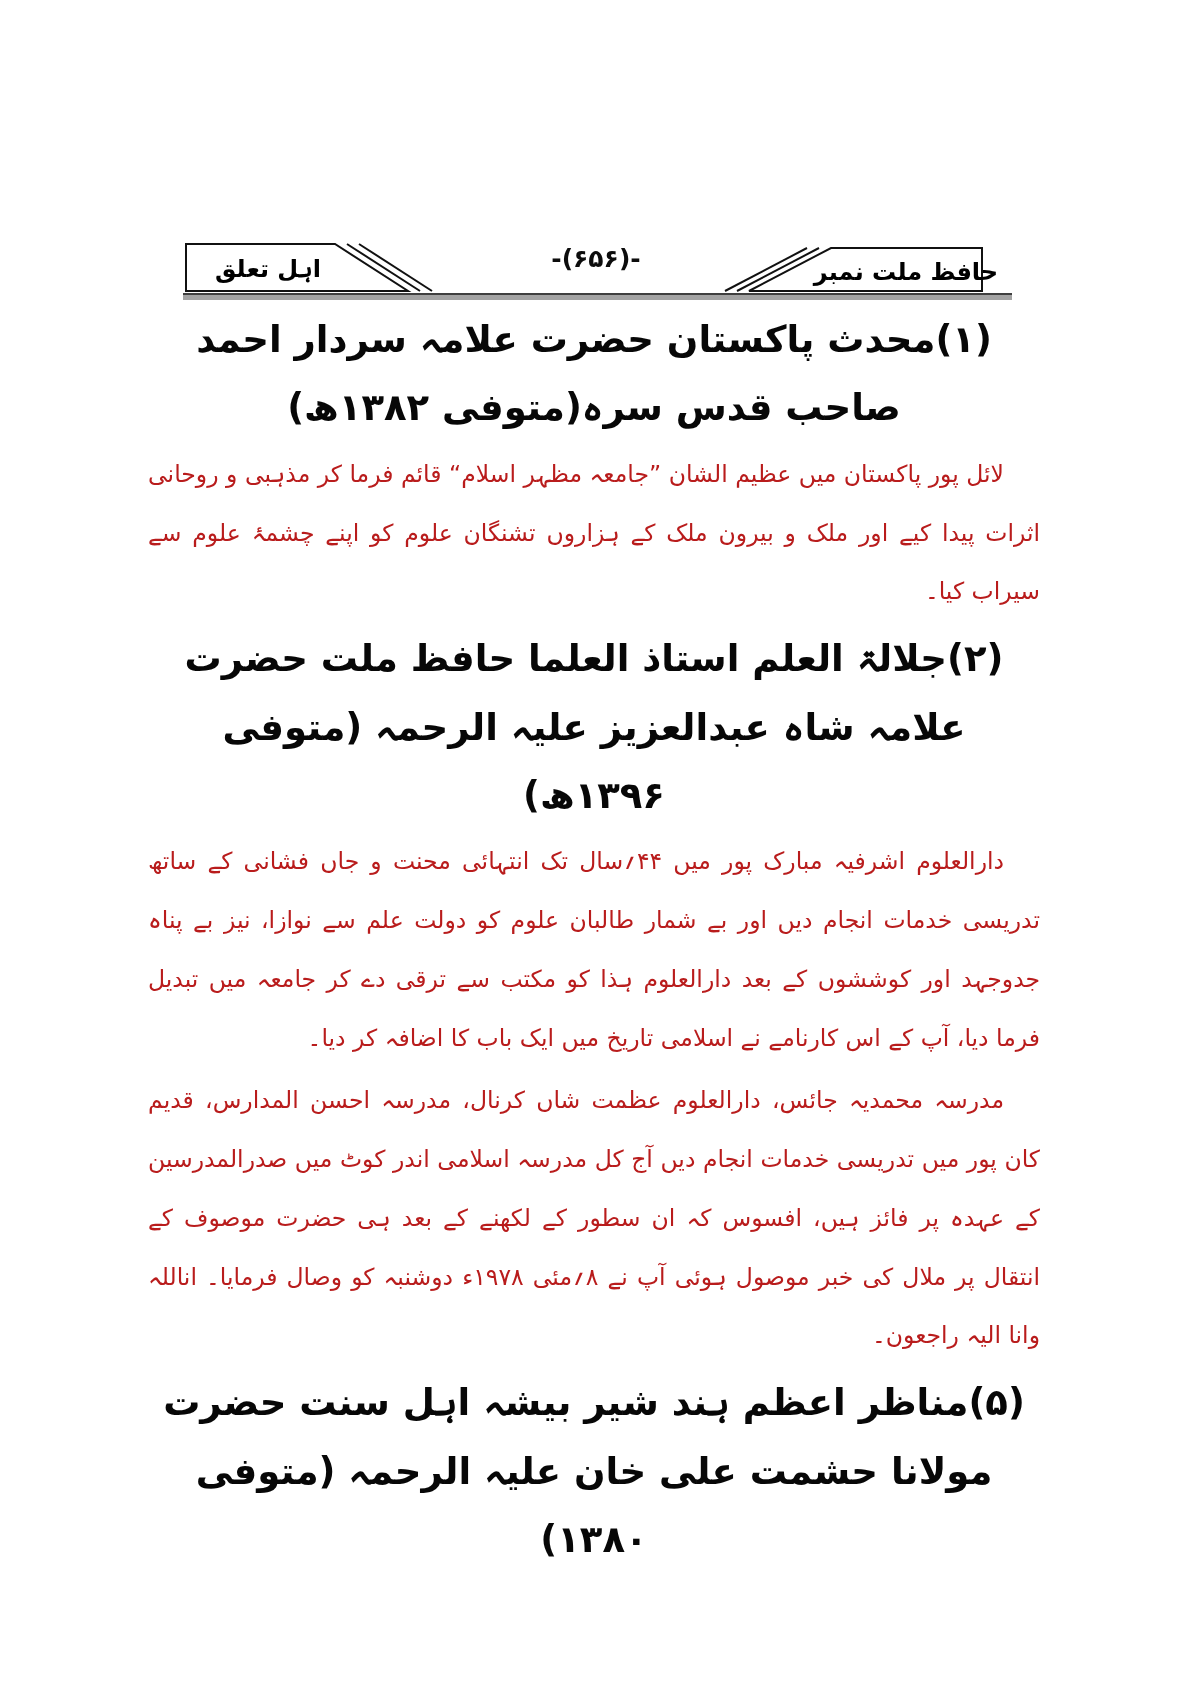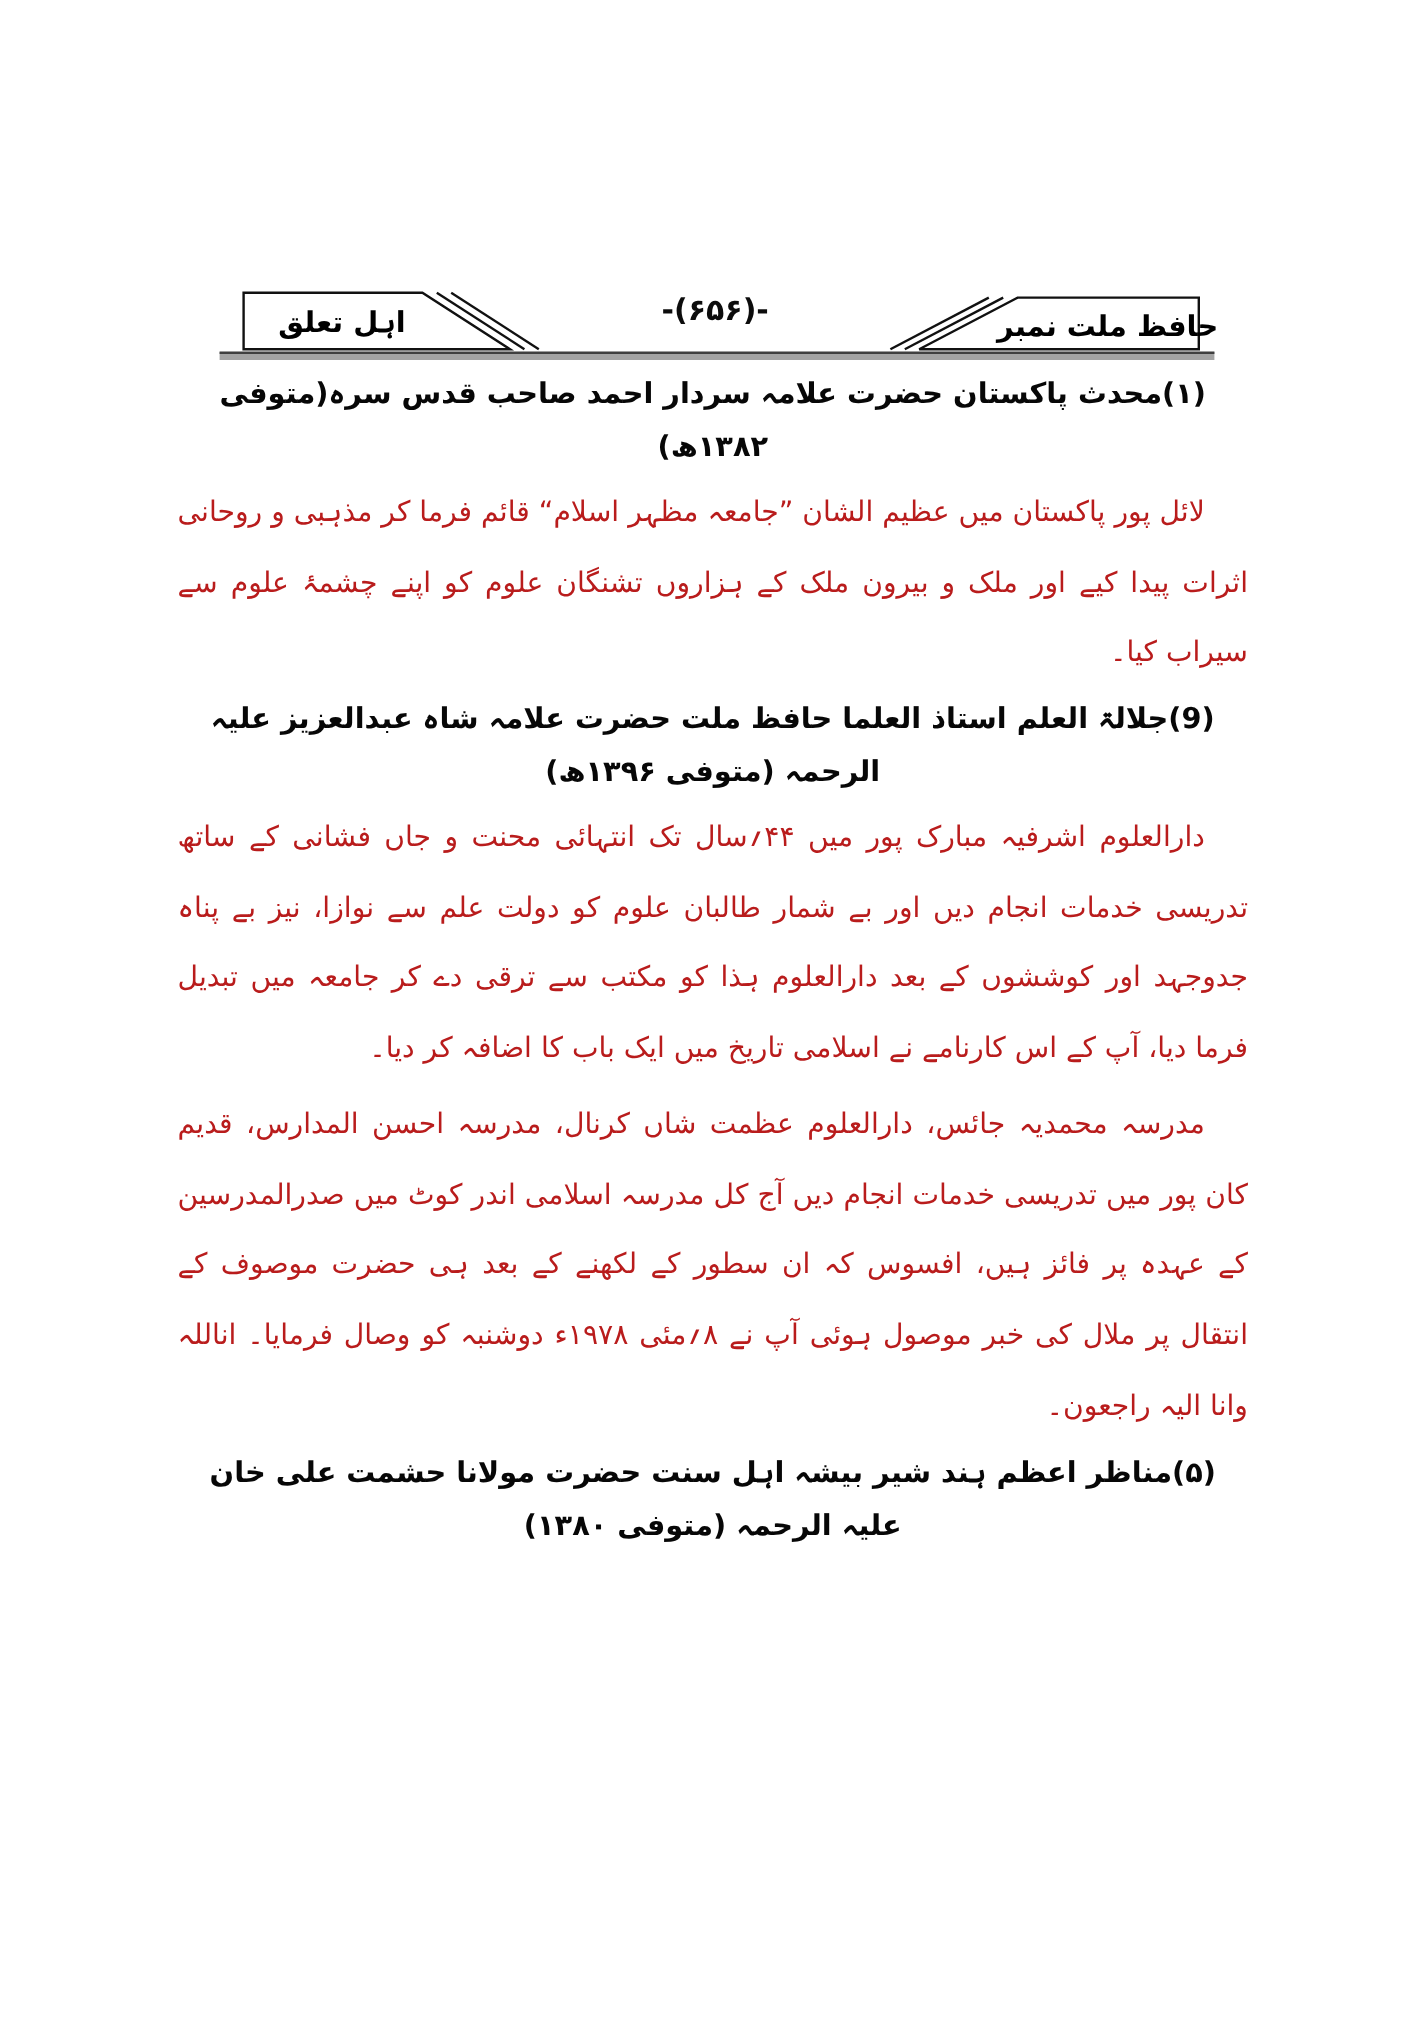--- a/index.html
+++ b/index.html
@@ -6,21 +6,21 @@
   .page{
     position:relative;
     width:1190px;height:1684px;
     background:#ffffff;
     font-family:"DejaVu Sans", sans-serif;
     color:#0c0c0c;
     overflow:hidden;
   }
   
   .header-band{
-    position:absolute;top:228px;left:185px;
+    position:absolute;top:228px;left:168px;
     width:832px;height:66px;
   }
   .header-band svg{display:block;width:832px;height:66px;}
   .tab-text{
     font-size:24px;font-weight:bold;
     font-family:"DejaVu Sans", sans-serif;
   }
   .page-number{
     position:absolute;top:244px;left:498px;width:196px;
     text-align:center;
@@ -33,21 +33,21 @@
     border-top:2px solid #3f3f3f;
     box-sizing:border-box;
   }
   
   .content{
     position:absolute;top:302px;right:150px;left:148px;bottom:0;
     direction:rtl;
   }
   .section-heading{
     text-align:center;
-    font-size:24px;font-weight:bold;
+    font-size:37px;font-weight:bold;
     line-height:1.85;
     margin:4px 0 2px 0;
     color:#070707;
   }
   .section-body{
     font-size:23.5px;
     line-height:2.5;
     text-align:justify;
     text-align-last:right;
     text-indent:36px;
@@ -84,21 +84,21 @@
   <div class="header-rule"></div>
 
   <div class="content">
 
     <div>
       <div class="section-heading">(۱)محدث پاکستان حضرت علامہ سردار احمد صاحب قدس سرہ(متوفی ۱۳۸۲ھ)</div>
       <p class="section-body">لائل پور پاکستان میں عظیم الشان ”جامعہ مظہر اسلام“ قائم فرما کر مذہبی و روحانی اثرات پیدا کیے اور ملک و بیرون ملک کے ہزاروں تشنگان علوم کو اپنے چشمۂ علوم سے سیراب کیا۔</p>
     </div>
 
     <div>
-      <div class="section-heading">(9)جلالۃ العلم استاذ العلما حافظ ملت حضرت علامہ شاہ عبدالعزیز علیہ الرحمہ (متوفی ۱۳۹۶ھ)</div>
+      <div class="section-heading">(۲)جلالۃ العلم استاذ العلما حافظ ملت حضرت علامہ شاہ عبدالعزیز علیہ الرحمہ (متوفی ۱۳۹۶ھ)</div>
       <p class="section-body">دارالعلوم اشرفیہ مبارک پور میں ۴۴؍سال تک انتہائی محنت و جاں فشانی کے ساتھ تدریسی خدمات انجام دیں اور بے شمار طالبان علوم کو دولت علم سے نوازا، نیز بے پناہ جدوجہد اور کوششوں کے بعد دارالعلوم ہذا کو مکتب سے ترقی دے کر جامعہ میں تبدیل فرما دیا، آپ کے اس کارنامے نے اسلامی تاریخ میں ایک باب کا اضافہ کر دیا۔</p>
     </div>
 
     <div>
     </div>
 
     <div>
       <p class="section-body">مدرسہ محمدیہ جائس، دارالعلوم عظمت شاں کرنال، مدرسہ احسن المدارس، قدیم کان پور میں تدریسی خدمات انجام دیں آج کل مدرسہ اسلامی اندر کوٹ میں صدرالمدرسین کے عہدہ پر فائز ہیں، افسوس کہ ان سطور کے لکھنے کے بعد ہی حضرت موصوف کے انتقال پر ملال کی خبر موصول ہوئی آپ نے ۸؍مئی ۱۹۷۸ء دوشنبہ کو وصال فرمایا۔ اناللہ وانا الیہ راجعون۔</p>
     </div>
 

